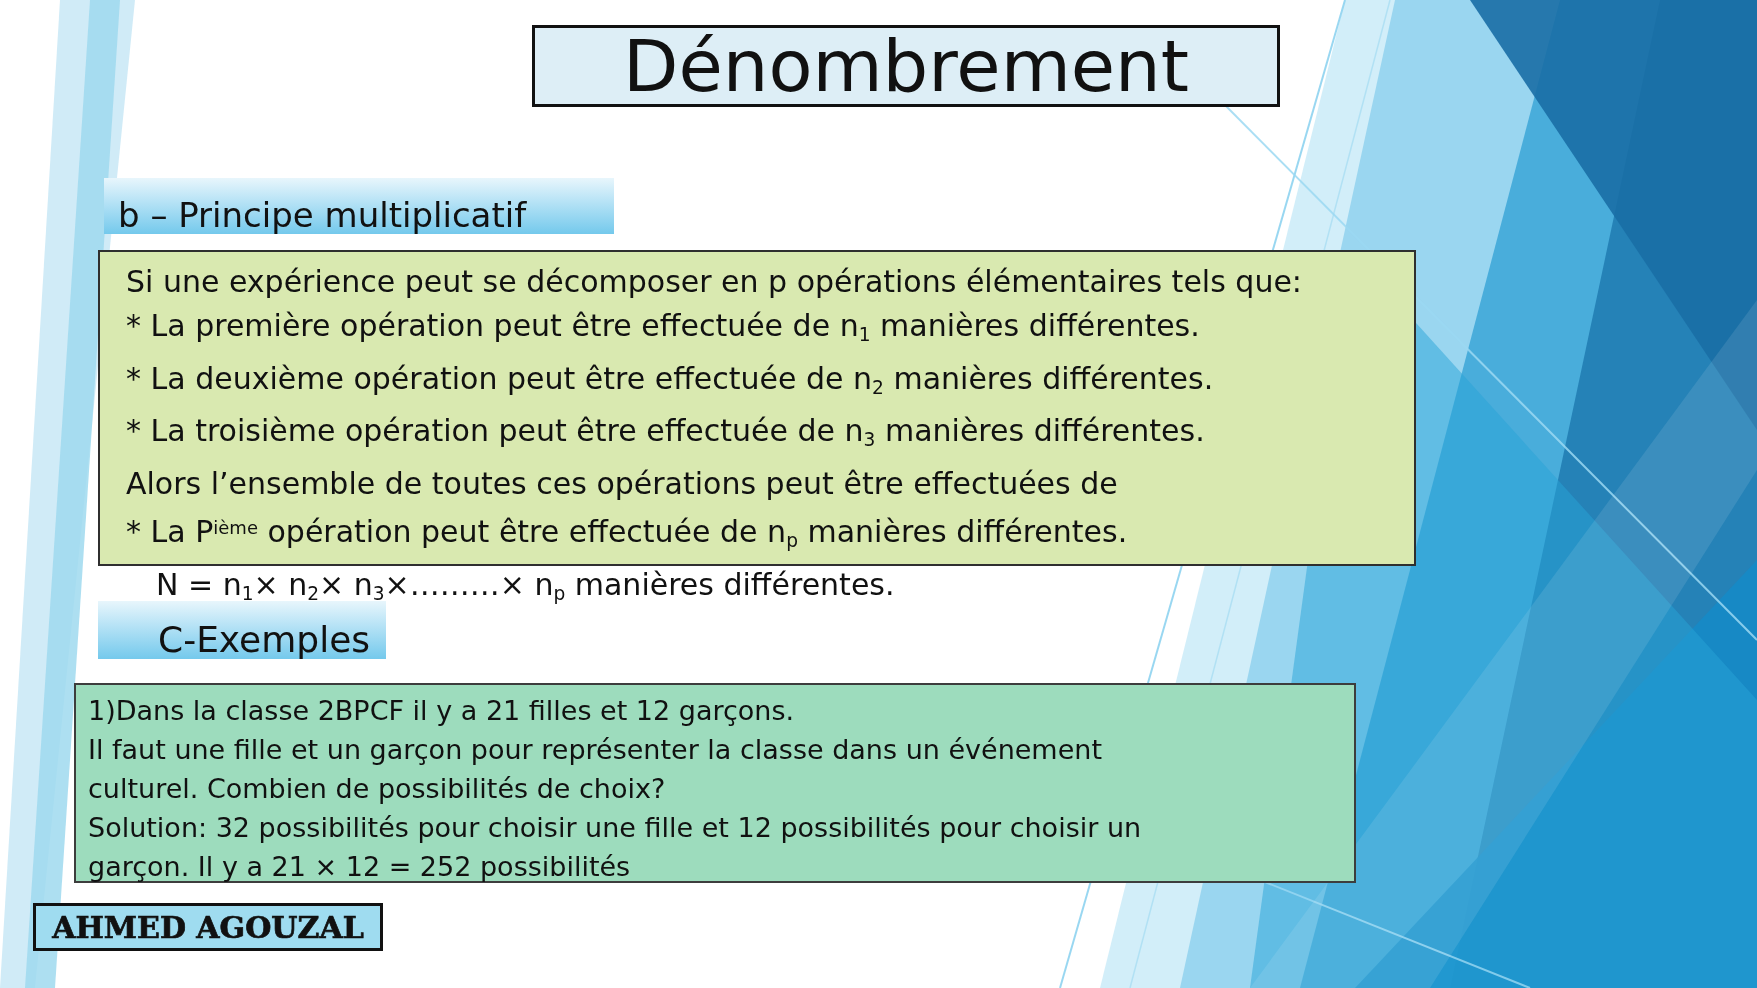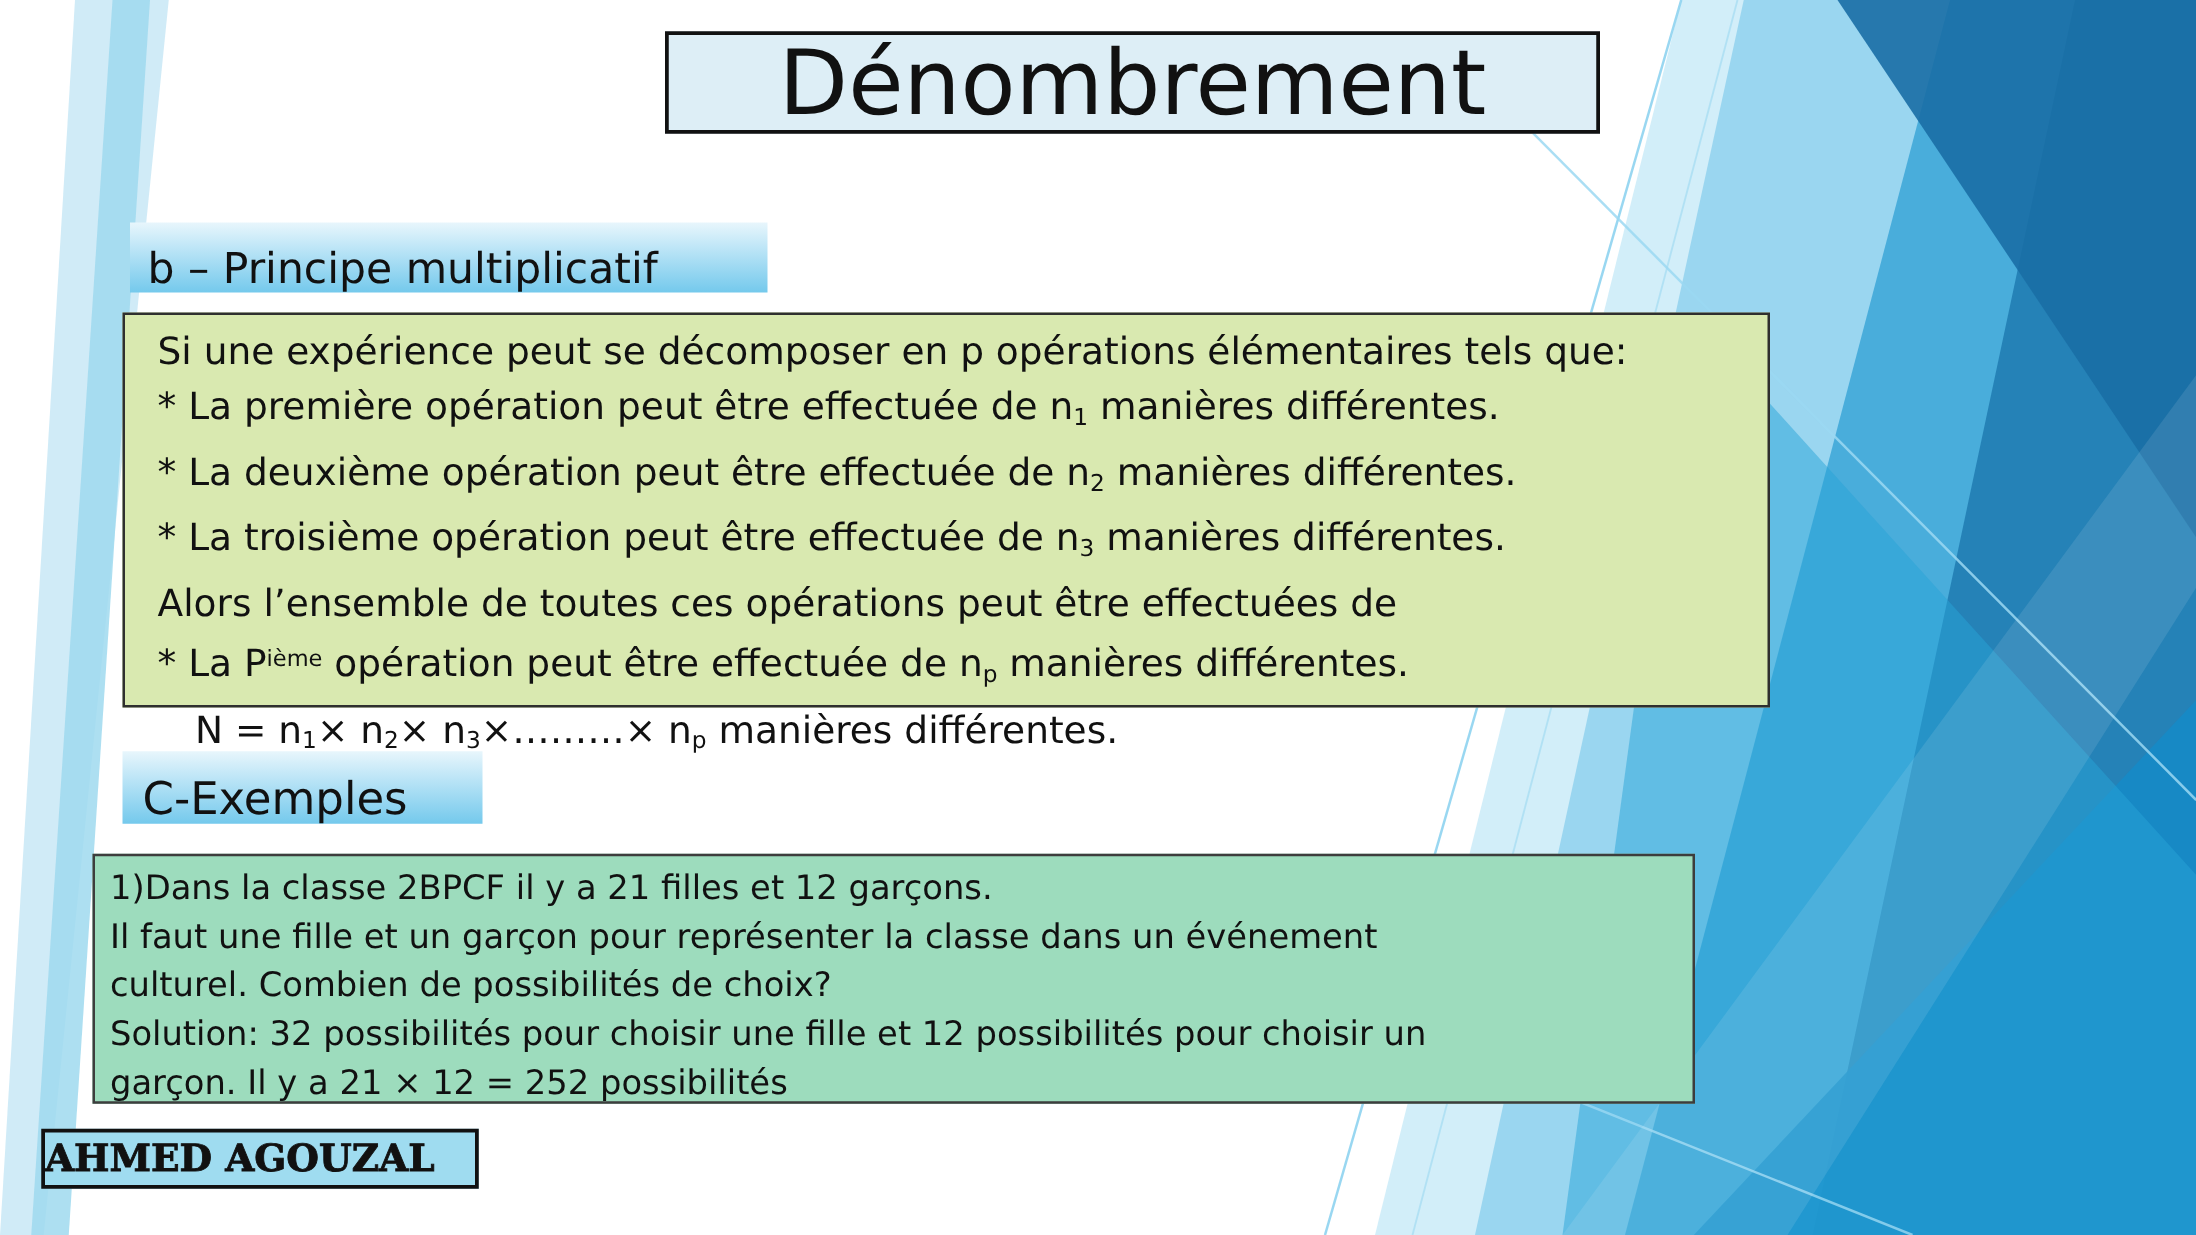--- a/index.html
+++ b/index.html
@@ -46,21 +46,21 @@
     box-sizing:border-box;
   }
   .sec-head span{
     color:#111111;
     font-size:34px;
     line-height:1.05;
     white-space:nowrap;
   }
   #sec-head-b { left:104px; top:178px; width:510px; height:56px; padding-left:14px; }
   #sec-head-c { left:98px; top:601px; width:288px; height:58px; padding-left:16px; }
-  #sec-head-c span{ font-size:36px; }
+  #sec-head-c span{ font-size:36px;margin-left:44px; }
 
   
   .green-box{
     position:absolute;
     left:98px; top:250px;
     width:1318px; height:316px;
     background:#d9e9b0;
     border:2px solid #2f2f2f;
     box-sizing:border-box;
     padding:8px 12px 6px 26px;
@@ -91,21 +91,21 @@
   }
 
   
   .footer-badge{
     position:absolute;
     left:33px; top:903px;
     width:350px; height:48px;
     background:#9fdcf0;
     border:3px solid #111111;
     box-sizing:border-box;
-    display:flex; align-items:center; 
+    display:flex; align-items:center; justify-content:center;
   }
   .footer-badge span{
     font-family:"DejaVu Serif", serif;
     font-weight:bold;
     font-size:30px;
     letter-spacing:0px;
     color:#111111;
     -webkit-text-stroke:0.7px #111111;
     white-space:nowrap;
   }

